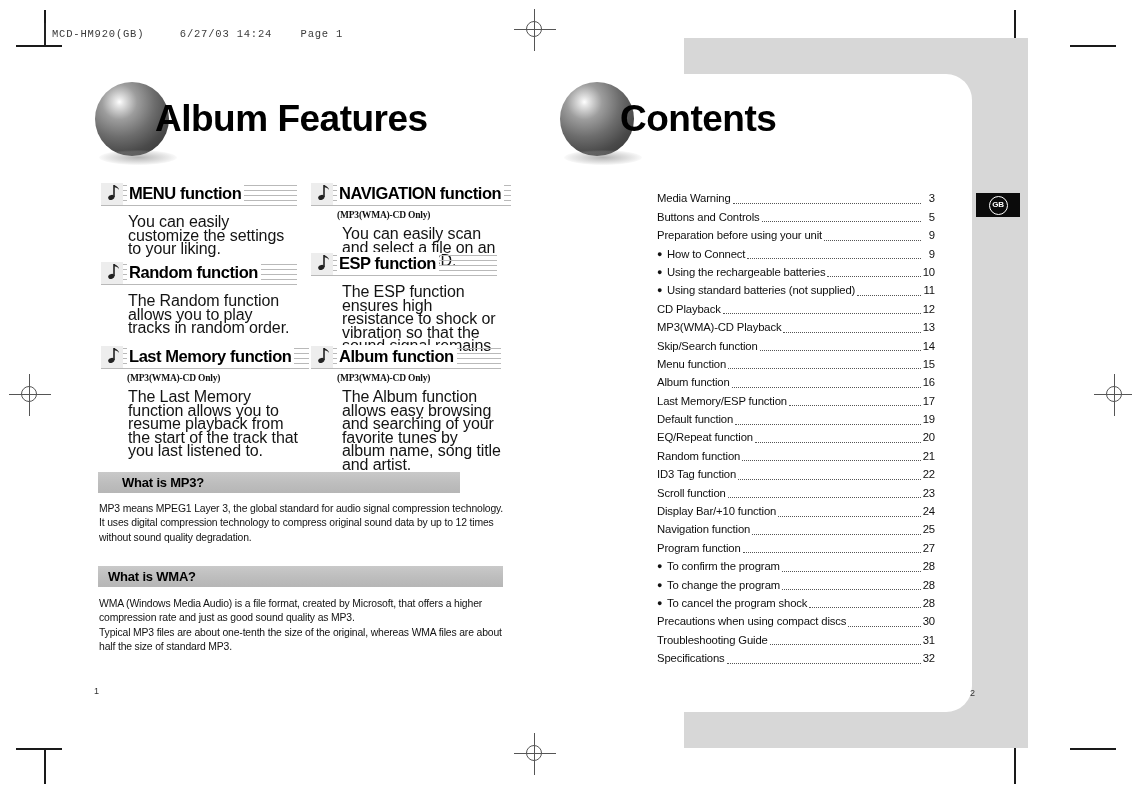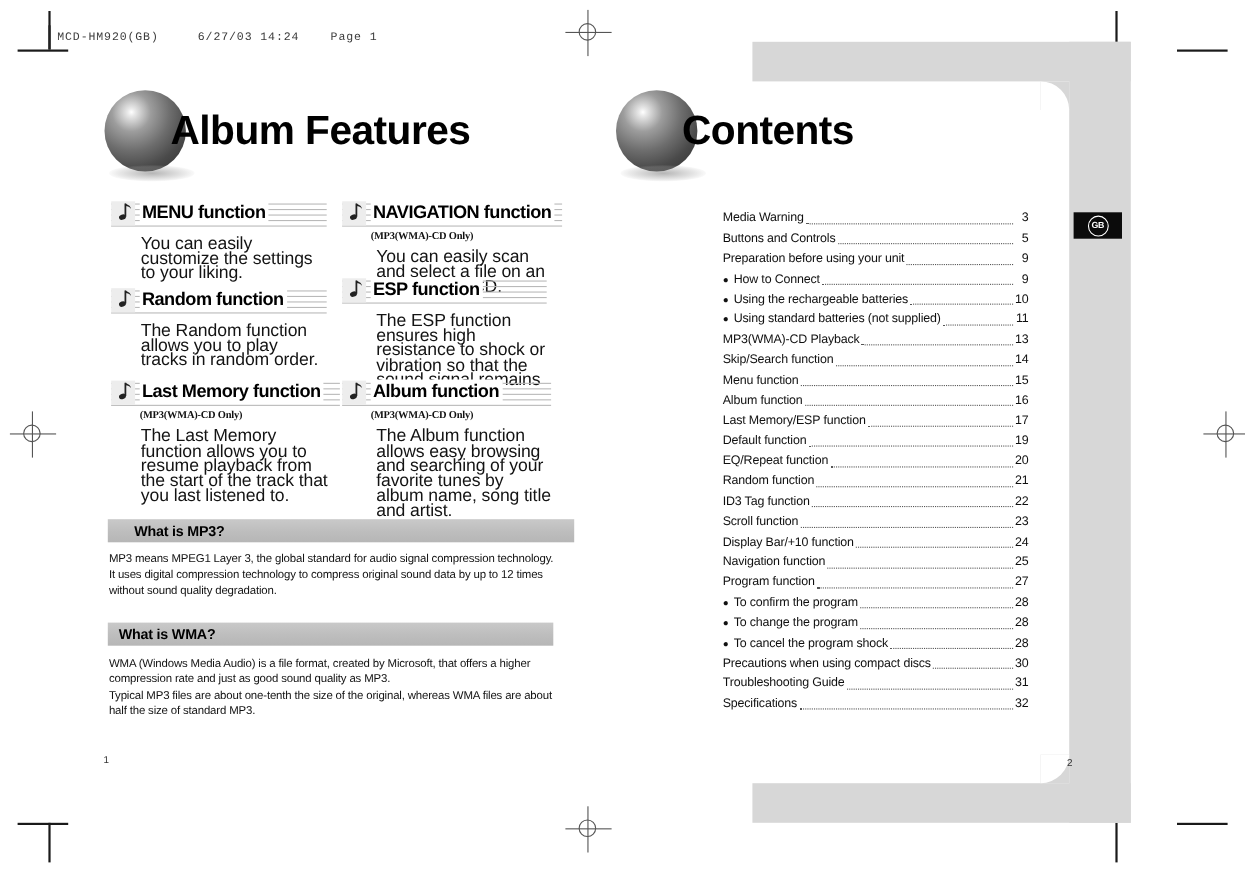--- a/index.html
+++ b/index.html
@@ -502,21 +502,21 @@
         <path d="M13 3 L13 15" stroke="#222" stroke-width="1.6" fill="none"></path>
         <path d="M13 3 C16 4.5 18 5.5 18 8 C17 6 15 5.5 13 5.3 Z" fill="#222"></path>
         <ellipse cx="10.3" cy="15.4" rx="3.2" ry="2.4" fill="#222" transform="rotate(-20 10.3 15.4)"></ellipse>
       </svg>
       <div class="feature-title">Album function</div>
     </div>
     <div class="feature-sub">(MP3(WMA)-CD Only)</div>
     <div class="feature-body wide">The Album function allows easy browsing and searching of your favorite tunes by album name, song title and artist.</div>
   </div>
 
-  <div class="sec-bar" style="left:98px; top:472px; width:424px;padding-left:24px;">
+  <div class="sec-bar" style="left:98px; top:472px; width:362px;padding-left:24px;">
     <span>What is MP3?</span>
   </div>
   <div class="sec-text" style="left:99px; top:502px; width:406px;">MP3 means MPEG1 Layer 3, the global standard for audio signal compression technology. It uses digital compression technology to compress original sound data by up to 12 times without sound quality degradation.</div>
 
   <div class="sec-bar" style="left:98px; top:566px; width:405px;">
     <span>What is WMA?</span>
   </div>
   <div class="sec-text" style="left:99px; top:597px; width:406px; white-space:pre-line;">WMA (Windows Media Audio) is a file format, created by Microsoft, that offers a higher compression rate and just as good sound quality as MP3.
 Typical MP3 files are about one-tenth the size of the original, whereas WMA files are about half the size of standard MP3.</div>
 
@@ -559,20 +559,25 @@
       <span class="dots"></span>
       <span class="pg">10</span>
     </div>
     <div class="toc-row">
       <span class="bullet">●</span>
       <span class="lbl">Using standard batteries (not supplied)</span>
       <span class="dots"></span>
       <span class="pg">11</span>
     </div>
     <div class="toc-row">
+      <span class="lbl">CD Playback</span>
+      <span class="dots"></span>
+      <span class="pg">12</span>
+    </div>
+    <div class="toc-row">
       <span class="lbl">MP3(WMA)-CD Playback</span>
       <span class="dots"></span>
       <span class="pg">13</span>
     </div>
     <div class="toc-row">
       <span class="lbl">Skip/Search function</span>
       <span class="dots"></span>
       <span class="pg">14</span>
     </div>
     <div class="toc-row">

